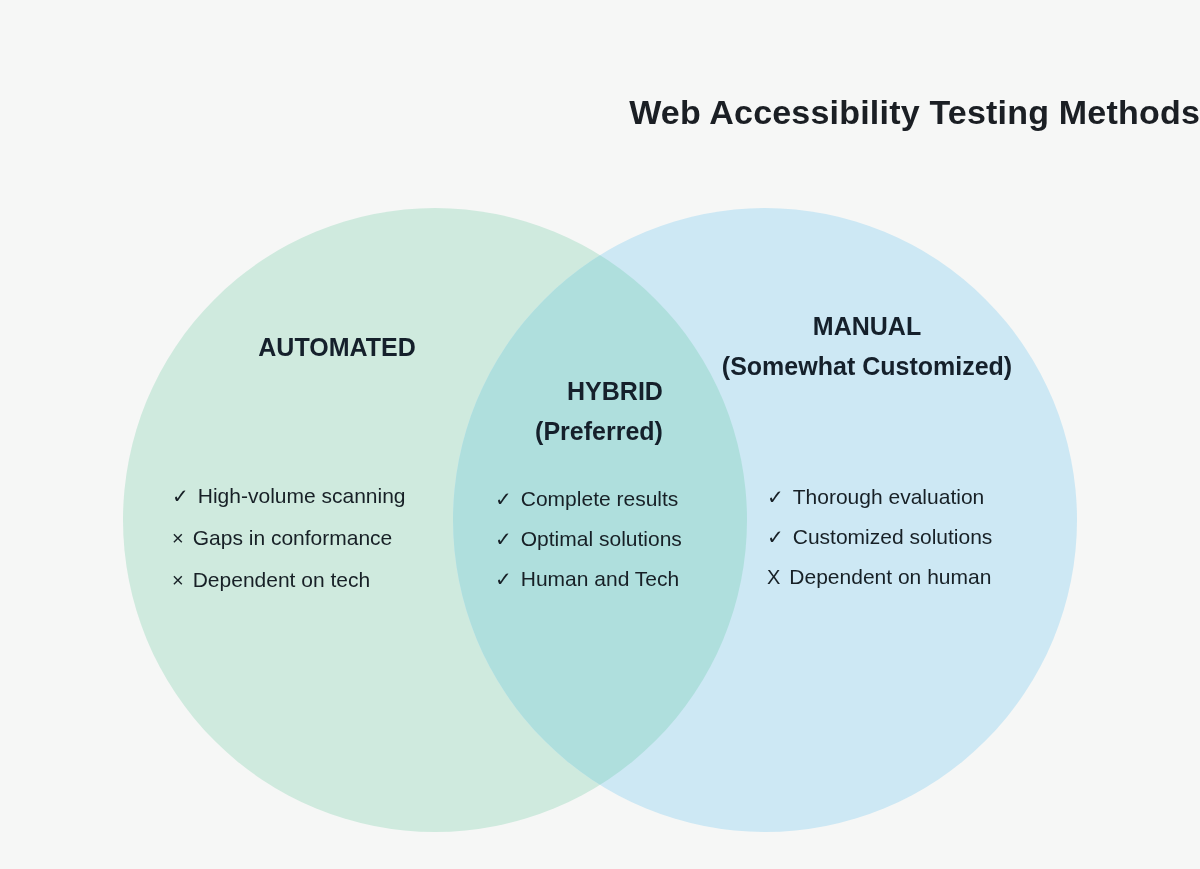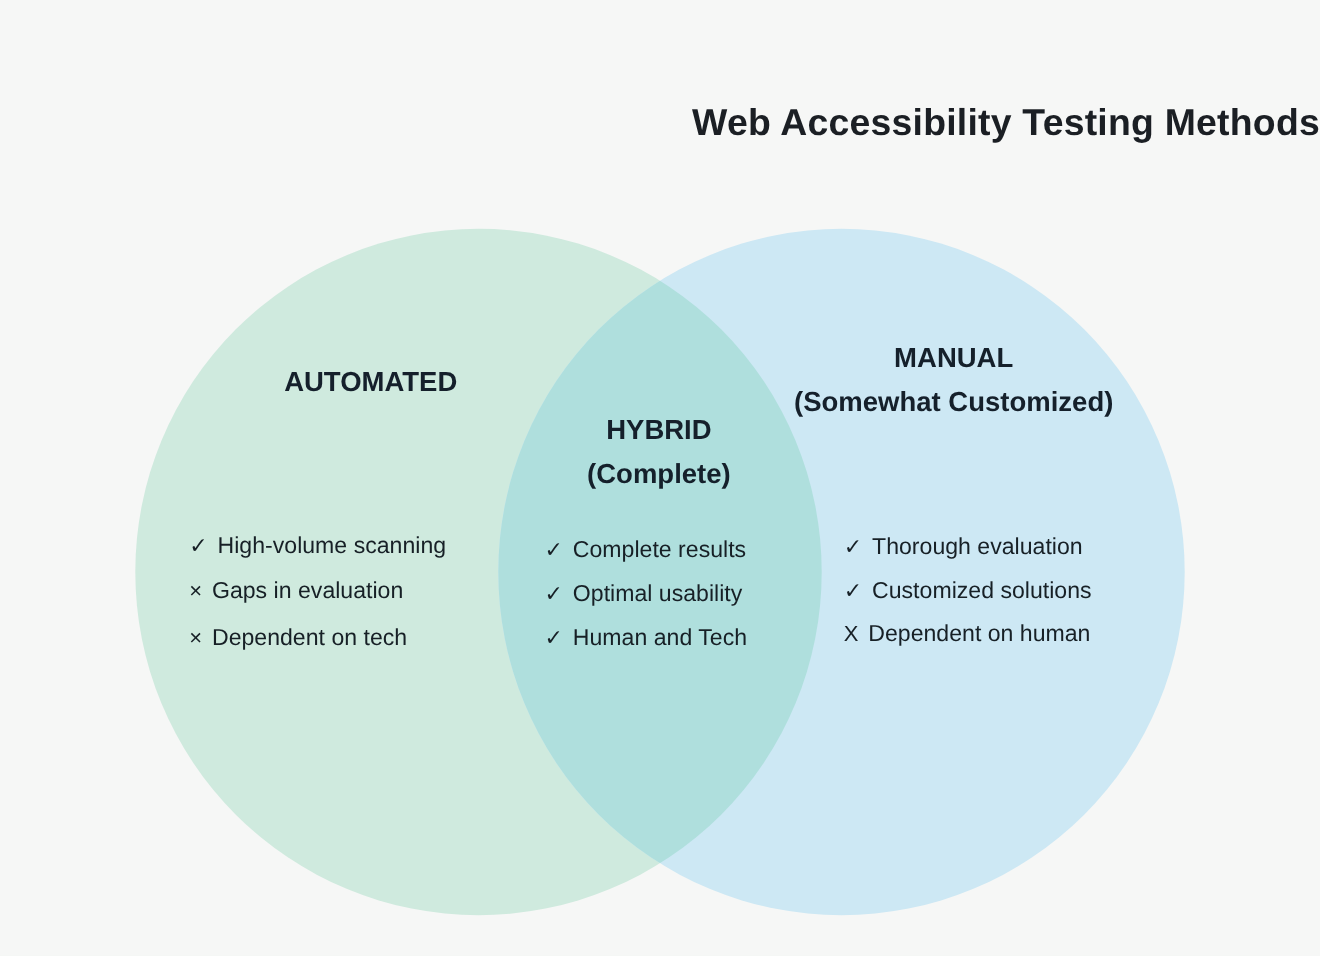--- a/index.html
+++ b/index.html
@@ -38,21 +38,21 @@
     position: absolute;
     transform: translateX(-50%);
     text-align: center;
     font-size: 25px;
     font-weight: 700;
     line-height: 40px;
     white-space: nowrap;
     color: #15202b;
   }
   .zone-header.left   { left: 337px; top: 299px; margin-top: 28px; }
-  .zone-header.middle { left: 599px; top: 371px; }
+  .zone-header.middle { left: 599px; top: 371px; text-align: right; }
   .zone-header.right  { left: 867px; top: 306px; }
   .zone-list {
     position: absolute;
     font-size: 21px;
     font-weight: 400;
     color: #172026;
     white-space: nowrap;
   }
   .zone-list.left   { left: 172px; top: 484px; }
   .zone-list.middle { left: 495px; top: 487px; }
@@ -93,40 +93,40 @@
   <div class="zone-header left">
     <div>AUTOMATED</div>
   </div>
   <div class="zone-list left">
     <div class="row">
       <span class="marker">✓</span>
       <span>High-volume scanning</span>
     </div>
     <div class="row">
       <span class="marker">×</span>
-      <span>Gaps in evaluation</span>
+      <span>Gaps in conformance</span>
     </div>
     <div class="row">
       <span class="marker">×</span>
       <span>Dependent on tech</span>
     </div>
   </div>
 
   <div class="zone-header middle">
     <div>HYBRID</div>
-    <div>(Complete)</div>
+    <div>(Preferred)</div>
   </div>
   <div class="zone-list middle">
     <div class="row">
       <span class="marker">✓</span>
       <span>Complete results</span>
     </div>
     <div class="row">
       <span class="marker">✓</span>
-      <span>Optimal usability</span>
+      <span>Optimal solutions</span>
     </div>
     <div class="row">
       <span class="marker">✓</span>
       <span>Human and Tech</span>
     </div>
   </div>
 
   <div class="zone-header right">
     <div>MANUAL</div>
     <div>(Somewhat Customized)</div>

